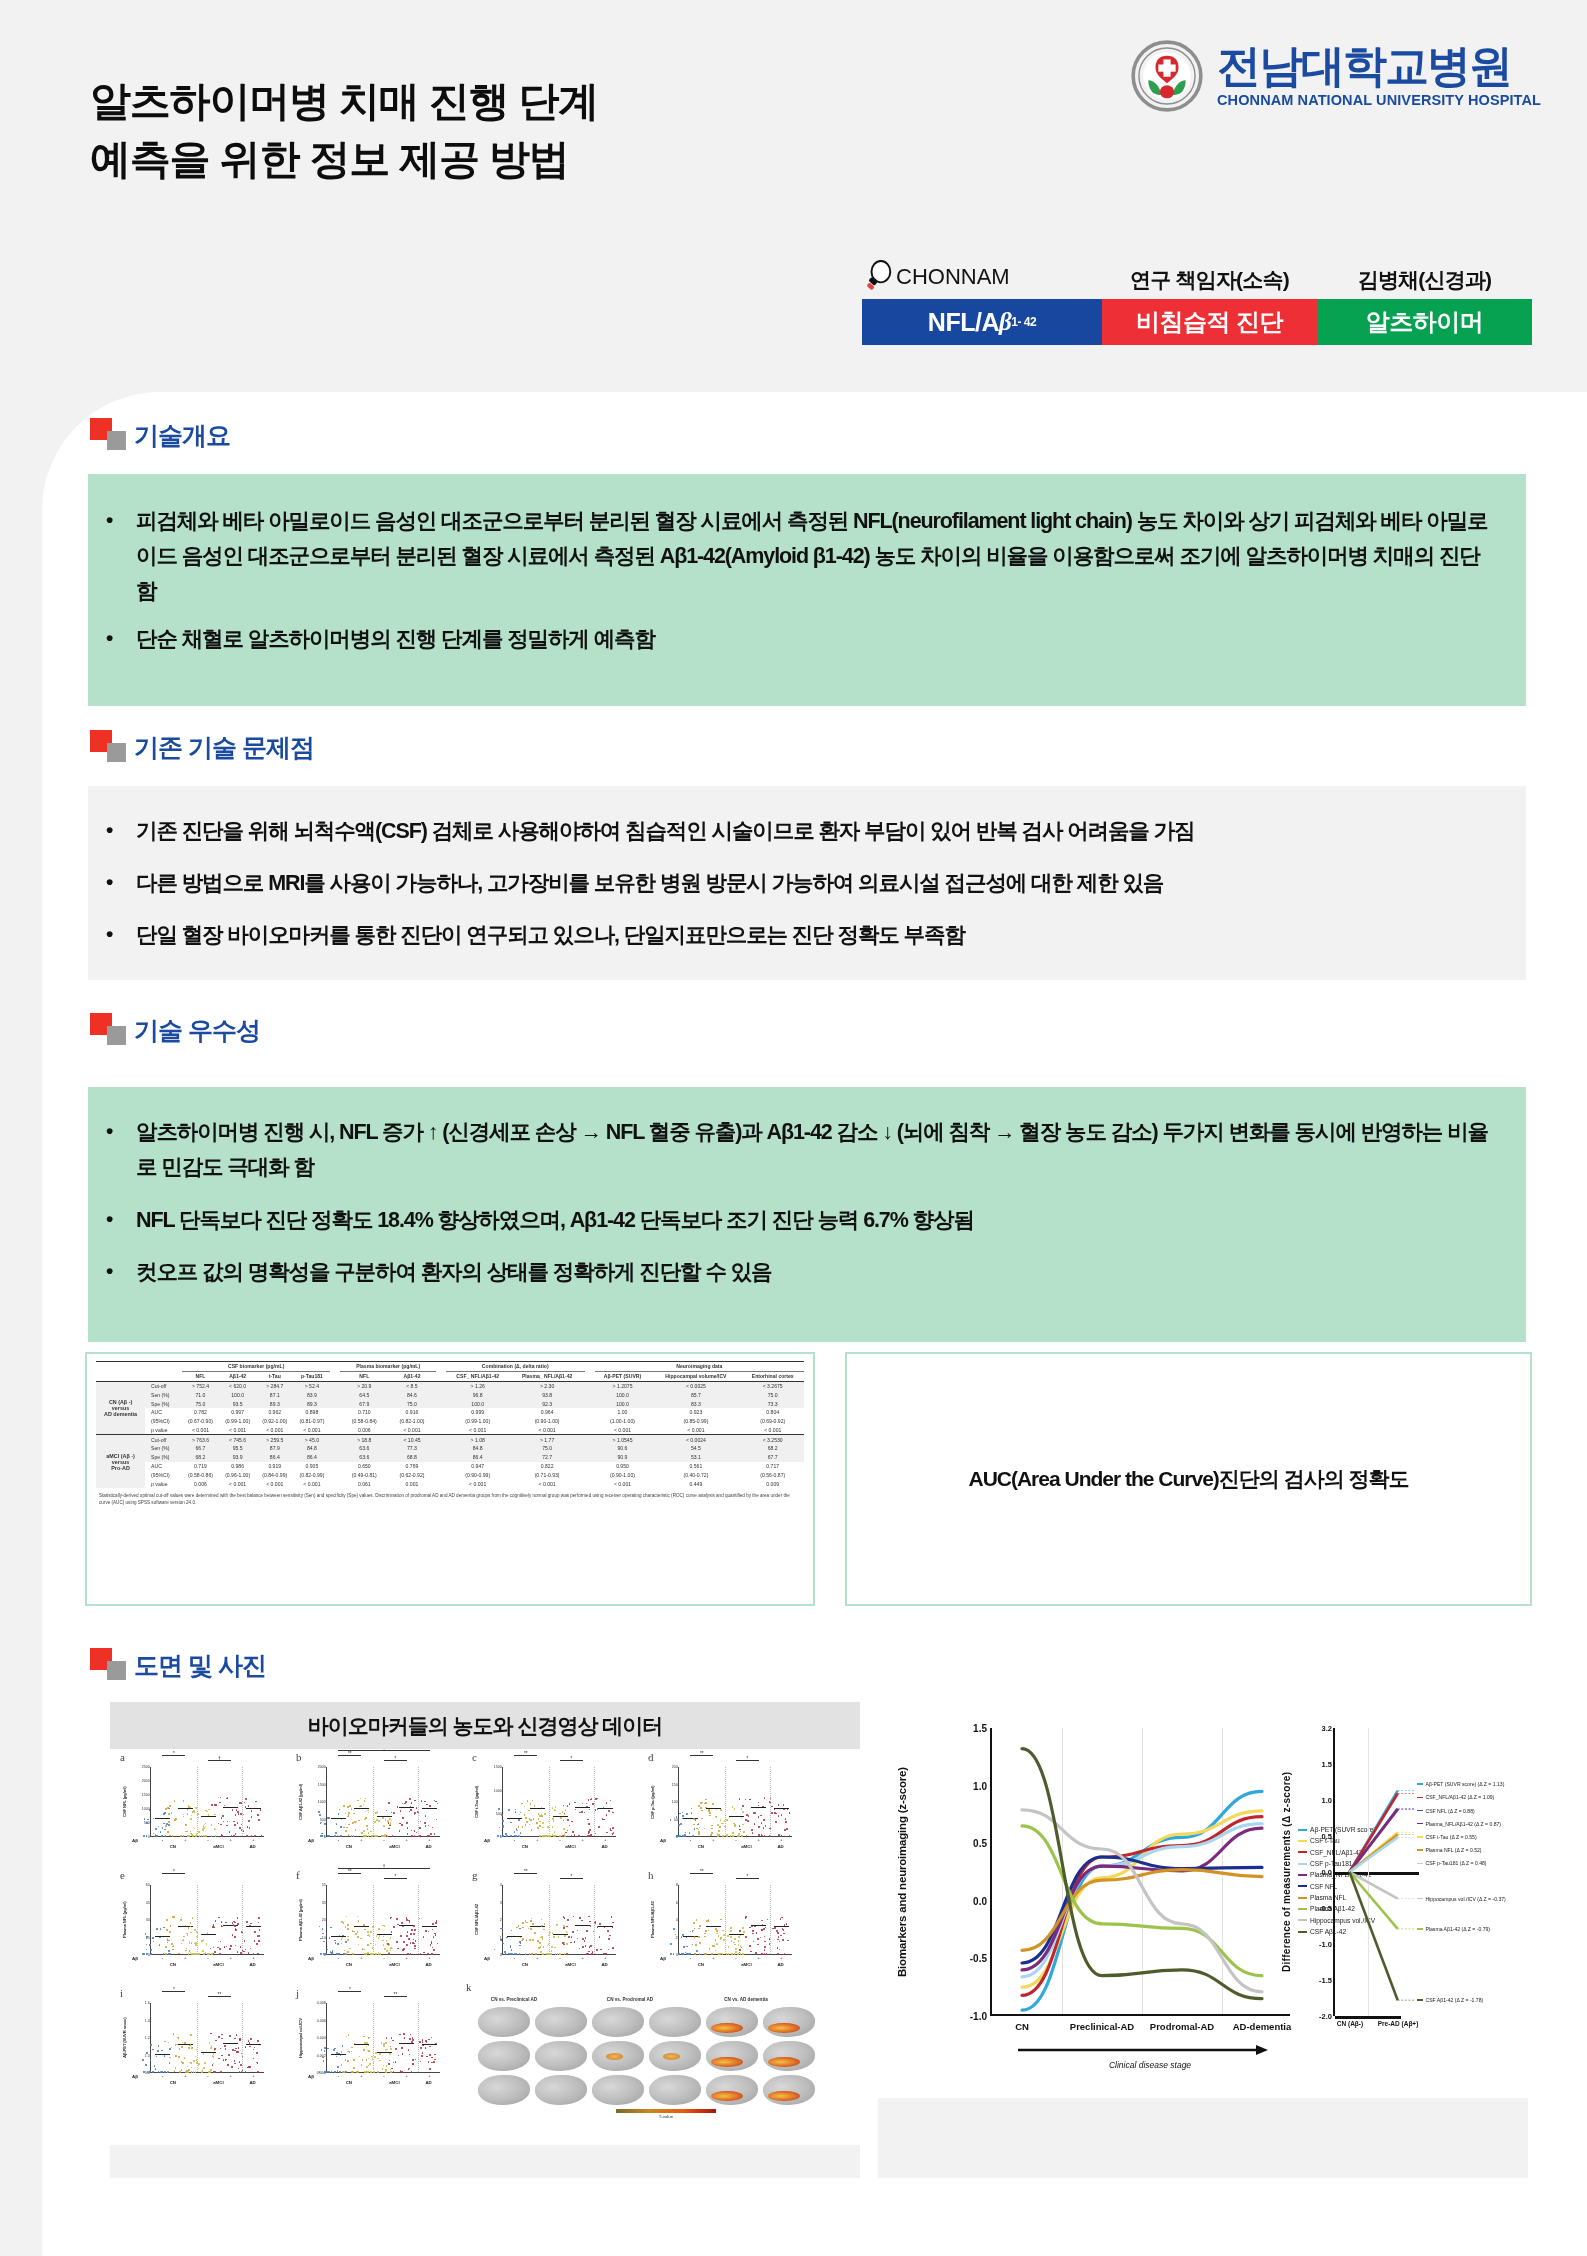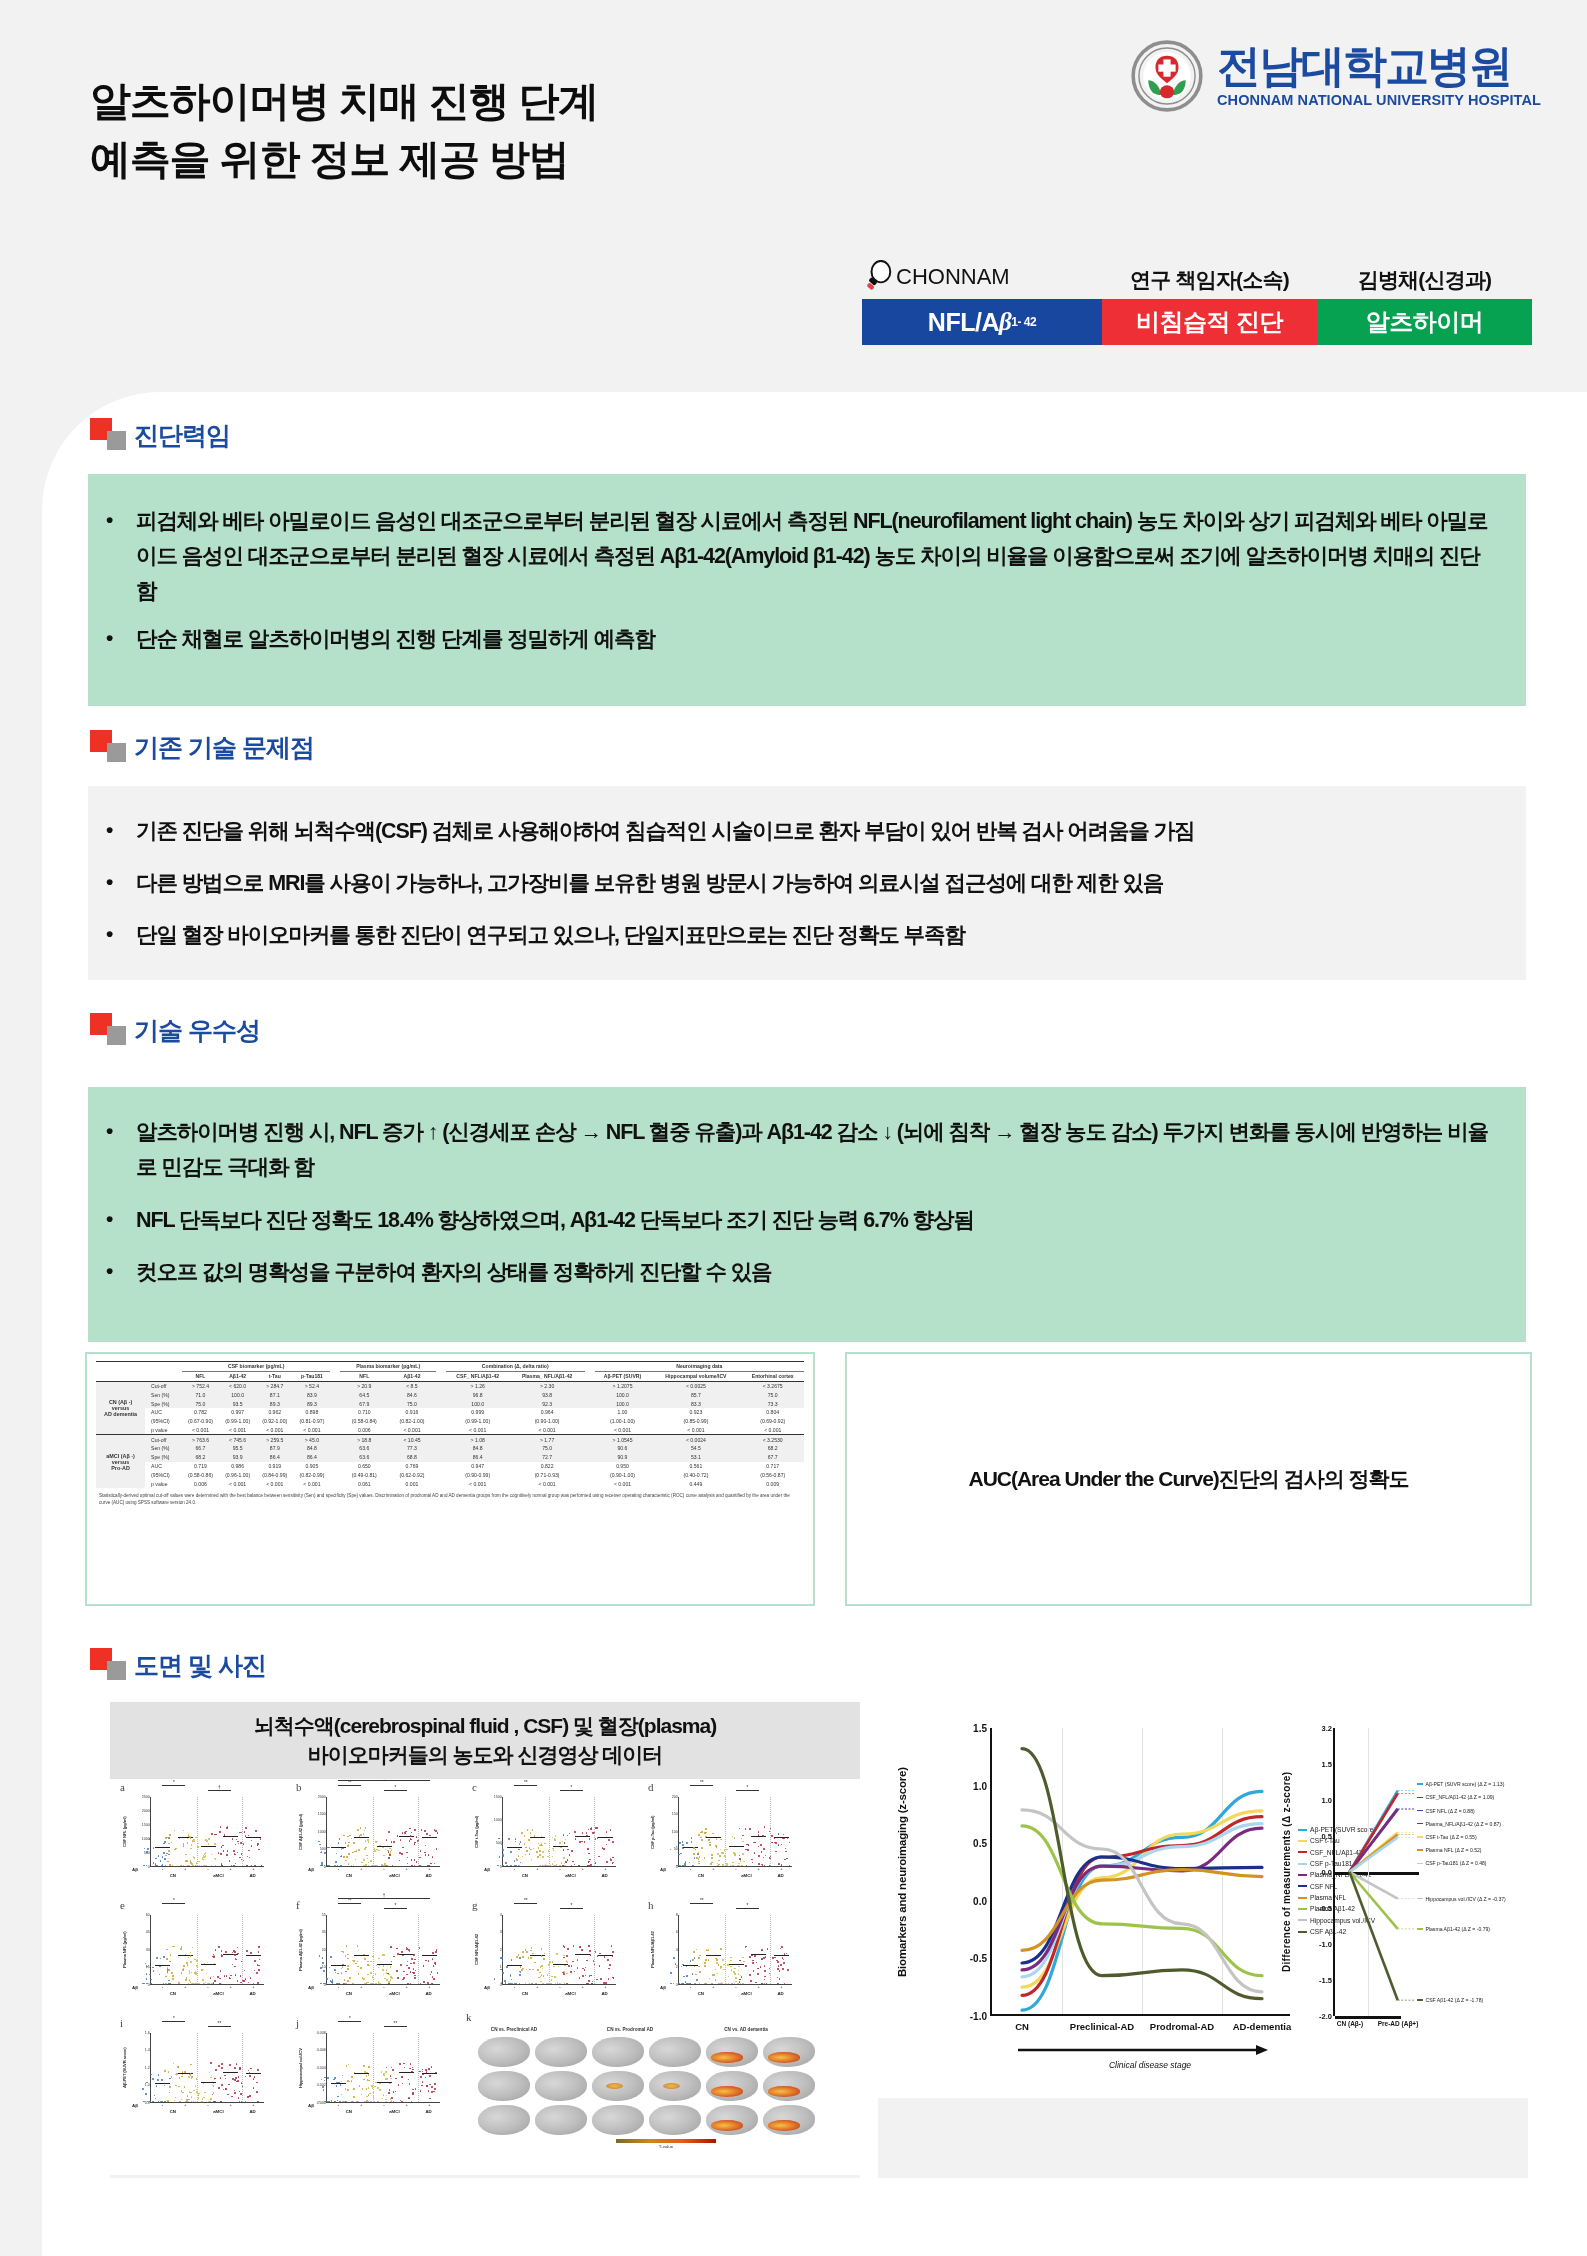--- a/index.html
+++ b/index.html
@@ -244,21 +244,21 @@
           <span class="sub2">1- 42</span>
         </div>
       <div class="kw-bar b2">비침습적 진단</div>
       <div class="kw-bar b3">알츠하이머</div>
     </div>
   </div>
 
   <div class="sec-head" style="left:90px; top:418px;">
     <div class="sq-red"></div>
     <div class="sq-grey"></div>
-    <div class="sec-title">진단력임</div>
+    <div class="sec-title">기술개요</div>
   </div>
   <div class="box green" style="left:88px; top:474px; width:1438px; height:232px;">
     <ul class="bl" style="padding:30px 30px 0 0;">
       <li>피검체와 베타 아밀로이드 음성인 대조군으로부터 분리된 혈장 시료에서 측정된 NFL(neurofilament light chain) 농도 차이와 상기 피검체와 베타 아밀로이드 음성인 대조군으로부터 분리된 혈장 시료에서 측정된 Aβ1-42(Amyloid β1-42) 농도 차이의 비율을 이용함으로써 조기에 알츠하이머병 치매의 진단함</li>
       <li style="margin-top:14px">단순 채혈로 알츠하이머병의 진행 단계를 정밀하게 예측함</li>
     </ul>
   </div>
 
   <div class="sec-head" style="left:90px; top:730px;">
     <div class="sq-red"></div>
@@ -534,21 +534,20 @@
   </div>
 
   <div class="sec-head" style="left:90px; top:1648px;">
     <div class="sq-red"></div>
     <div class="sq-grey"></div>
     <div class="sec-title">도면 및 사진</div>
   </div>
 
   <div class="fig-card" style="left:110px; top:1702px; width:750px; height:476px;">
     <div class="fig-title">
-      <div>뇌척수액(cerebrospinal fluid , CSF) 및 혈장(plasma)</div>
       <div>바이오마커들의 농도와 신경영상 데이터</div>
     </div>
     <div class="fig-body" style="height:396px;">
       <div class="sc-grid" id="sc-grid">
           <div class="sc-panel" style="left:10px;top:4px;width:148px;height:92px">
             <div class="sc-letter" style="left:0;top:-2px">a</div>
             <div class="sc-yaxis" style="left:2px;top:16px;height:66px;display:flex;align-items:center;justify-content:center">CSF NFL (pg/ml)</div>
             <div class="sc-plot" style="left:30px;top:14px;width:114px;height:70px">
               <div class="sc-tick" style="top:70px">0</div>
               <div class="sc-tick" style="top:56px">500</div>

